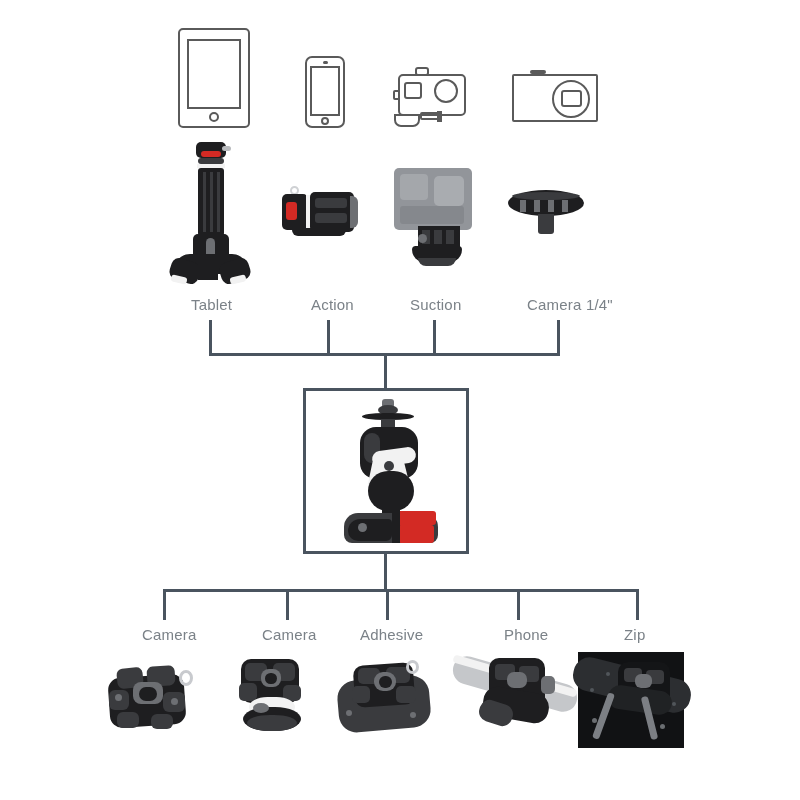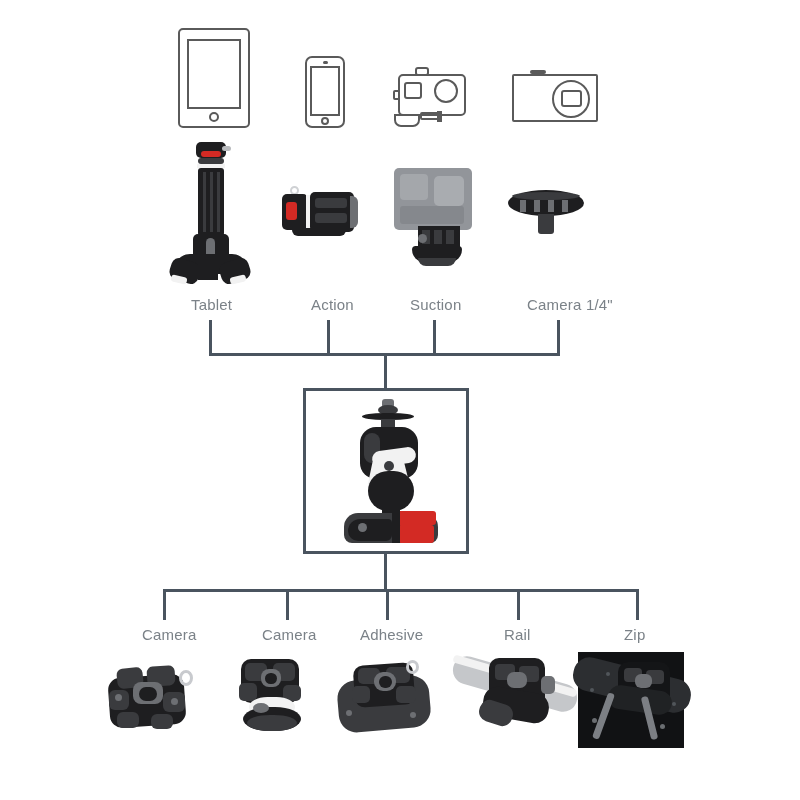--- a/index.html
+++ b/index.html
@@ -261,21 +261,21 @@
   <div class="line-h" style="left:163px; top:589px; width:476px;"></div>
   <div class="line-v" style="left:163px; top:589px; height:31px;"></div>
   <div class="line-v" style="left:286px; top:589px; height:31px;"></div>
   <div class="line-v" style="left:386px; top:589px; height:31px;"></div>
   <div class="line-v" style="left:517px; top:589px; height:31px;"></div>
   <div class="line-v" style="left:636px; top:589px; height:31px;"></div>
 
   <div class="node-label" style="left:142px; top:626px;">Camera</div>
   <div class="node-label" style="left:262px; top:626px;">Camera</div>
   <div class="node-label" style="left:360px; top:626px;">Adhesive</div>
-  <div class="node-label" style="left:504px; top:626px;">Rail</div>
+  <div class="node-label" style="left:504px; top:626px;">Phone</div>
   <div class="node-label" style="left:624px; top:626px;">Zip</div>
 
   <div class="photo" style="left:103px; top:660px; width:92px; height:78px;">
     <div class="blk" style="left:6px; top:16px; width:76px; height:50px;
          border-radius:12px; transform:rotate(-4deg);"></div>
     <div class="blk mid" style="left:14px; top:8px; width:26px; height:20px; border-radius:6px; transform:rotate(-6deg);"></div>
     <div class="blk mid" style="left:44px; top:6px; width:28px; height:20px; border-radius:6px; transform:rotate(-4deg);"></div>
     <div class="blk lite" style="left:30px; top:22px; width:30px; height:22px; border-radius:8px;"></div>
     <div class="blk" style="left:36px; top:27px; width:18px; height:14px; border-radius:7px;"></div>
     <div class="blk mid" style="left:6px; top:30px; width:20px; height:20px; border-radius:6px;"></div>

